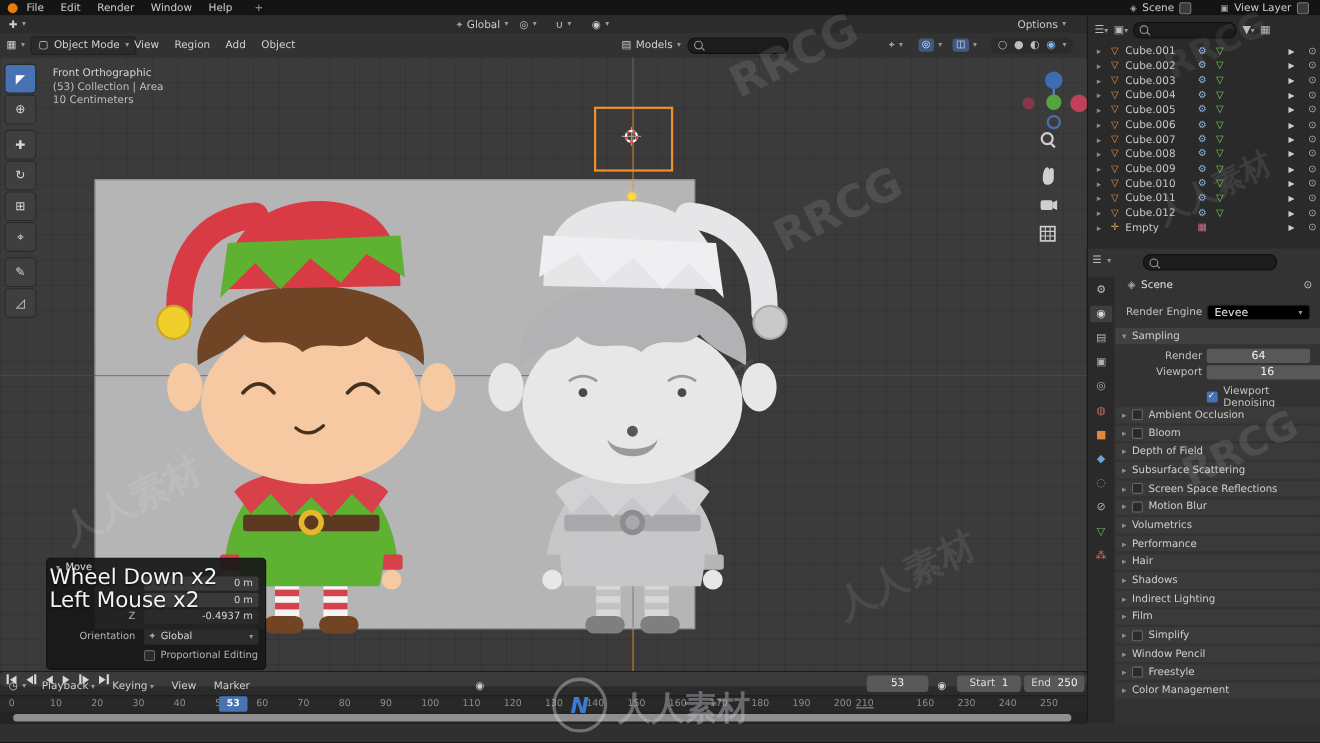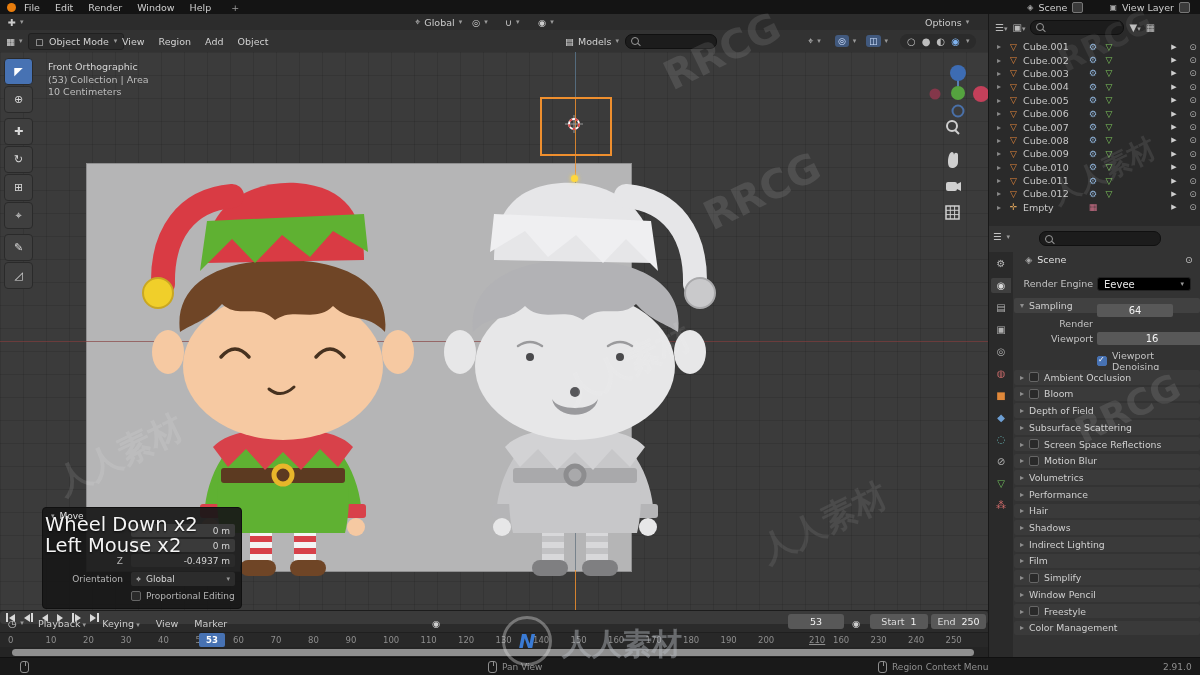--- a/index.html
+++ b/index.html
@@ -515,21 +515,21 @@
     <div class="pdrop" style="position:absolute;left:108px;top:51px;width:94px">
         <span>Eevee</span>
         <span class="drop">▾</span>
       </div>
 
     <div class="psec" style="top:72px;background:#414141">
         <span class="ps-arrow">▾</span>
         <span>Sampling</span>
       </div>
     <span class="prow" style="left:30px;top:92px;width:74px;justify-content:flex-end">Render</span>
-    <div class="pfield" style="position:absolute;left:108px;top:78px;width:76px">64</div>
+    <div class="pfield" style="position:absolute;left:108px;top:91px;width:94px">64</div>
     <span class="prow" style="left:30px;top:107px;width:74px;justify-content:flex-end">Viewport</span>
     <div class="pfield" style="position:absolute;left:108px;top:106px;width:110px">16</div>
     <div class="prow" style="left:108px;top:124px">
         <span class="chk on"></span>
         <span>Viewport Denoising</span>
       </div>
 
     <div id="props-sections">
         <div class="psec" style="top: 144px;">
     <span class="ps-arrow">▸</span>
@@ -673,45 +673,31 @@
         <span class="tick" style="left: 420.5px;">110</span>
         <span class="tick" style="left: 458px;">120</span>
         <span class="tick" style="left: 495.5px;">130</span>
         <span class="tick" style="left: 533px;">140</span>
         <span class="tick" style="left: 570.5px;">150</span>
         <span class="tick" style="left: 608px;">160</span>
         <span class="tick" style="left: 645.5px;">170</span>
         <span class="tick" style="left: 683px;">180</span>
         <span class="tick" style="left: 720.5px;">190</span>
         <span class="tick" style="left: 758px;">200</span>
-        <span class="tick" style="left: 809px; text-decoration: underline;">210</span>
+        <span class="tick" style="left: 778px; text-decoration: underline;">210</span>
         <span class="tick" style="left: 833px;">160</span>
         <span class="tick" style="left: 870.5px;">230</span>
         <span class="tick" style="left: 908px;">240</span>
         <span class="tick" style="left: 945.5px;">250</span>
       </div>
     <div id="tl-scroll">
         <div id="tl-thumb"></div>
       </div>
   </div>
 
-  <div id="statusbar" class="abs">
-    <span class="sb-item" style="left:20px">
-        <span class="mouse"></span>
-      </span>
-    <span class="sb-item" style="left:488px">
-        <span class="mouse"></span>
-        <span>Pan View</span>
-      </span>
-    <span class="sb-item" style="left:878px">
-        <span class="mouse"></span>
-        <span>Region Context Menu</span>
-      </span>
-    <span class="sb-item" style="left:1163px">2.91.0</span>
-  </div>
 
   <div class="wm" style="left:660px;top:28px;font-size:40px;opacity:.10">RRCG</div>
   <div class="wm" style="left:700px;top:168px;font-size:40px;opacity:.10">RRCG</div>
   <div class="wm" style="left:1056px;top:22px;font-size:32px;opacity:.07">RRCG</div>
   <div class="wm" style="left:1072px;top:388px;font-size:36px;opacity:.10">RRCG</div>
   <div class="wm wm-cn" style="left:52px;top:432px;font-size:34px;opacity:.10">人人素材</div>
   <div class="wm wm-cn" style="left:560px;top:342px;font-size:34px;opacity:.08">人人素材</div>
   <div class="wm wm-cn" style="left:1048px;top:152px;font-size:28px;opacity:.09">人人素材</div>
   <div class="wm wm-cn" style="left:756px;top:500px;font-size:34px;opacity:.08">人人素材</div>
   <div id="wm-logo">N</div>

